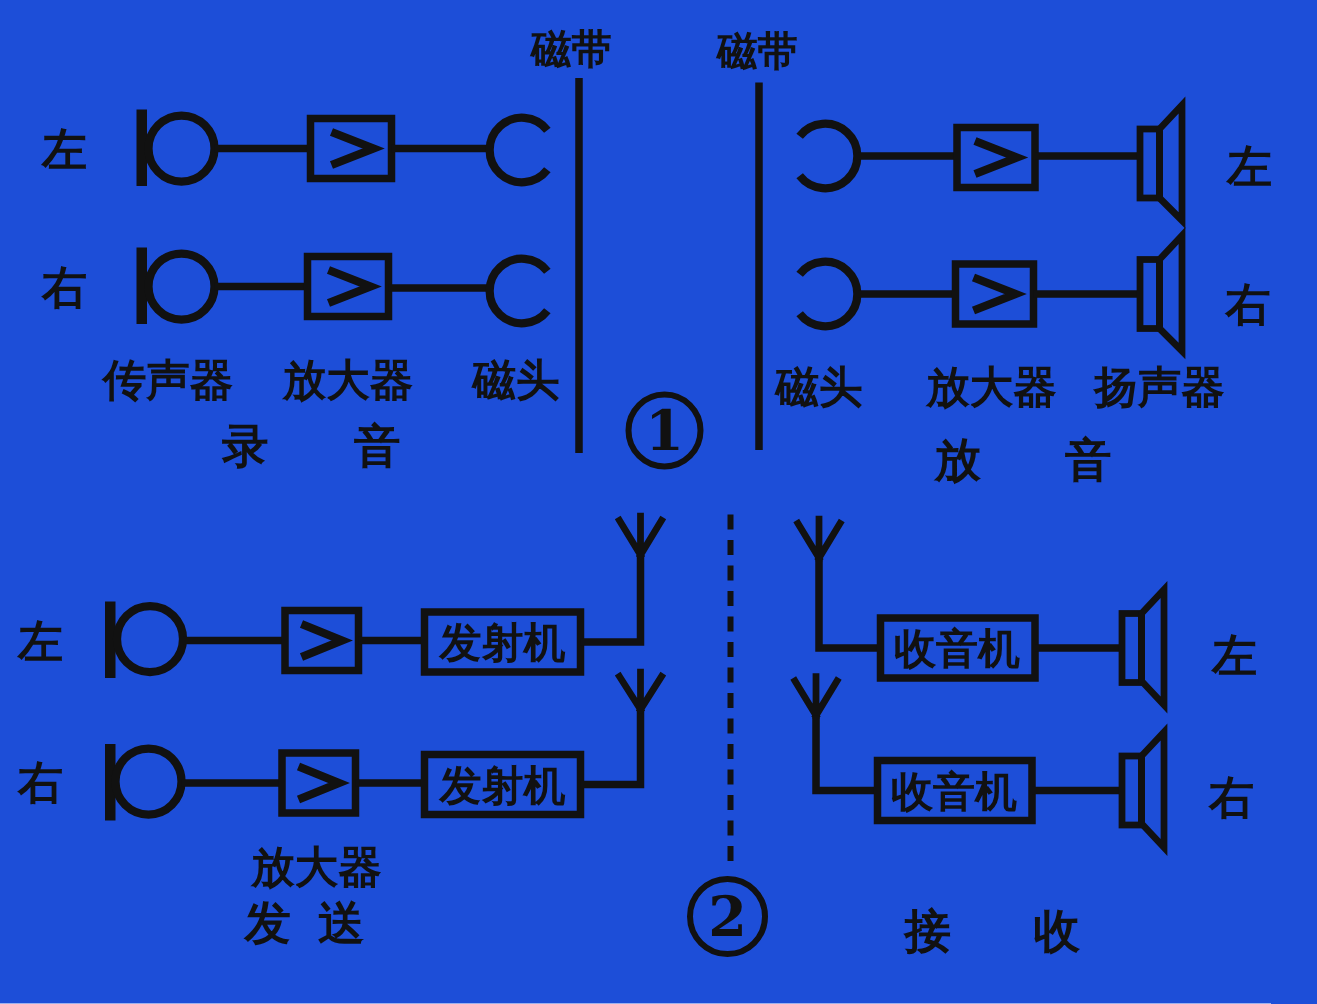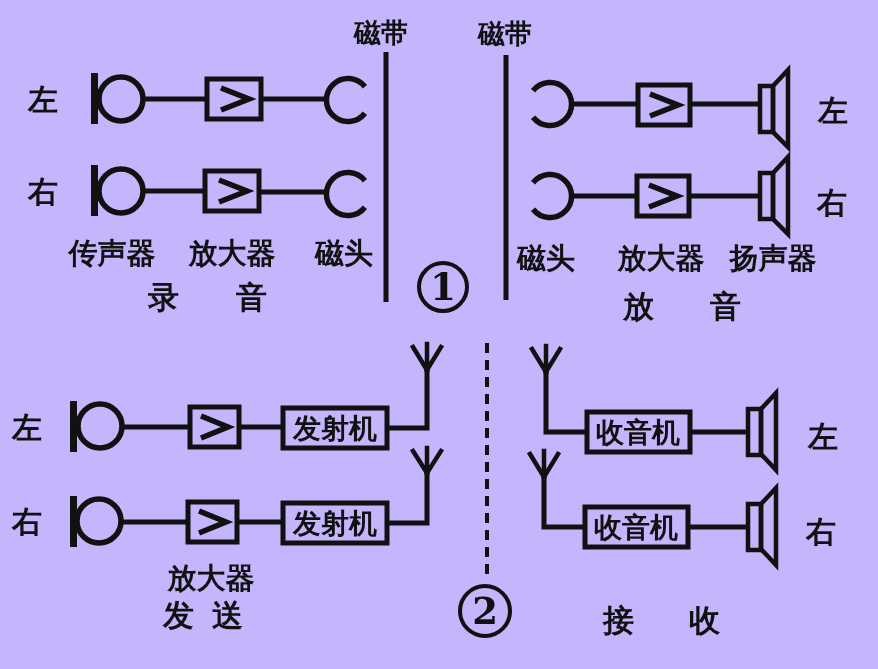--- a/index.html
+++ b/index.html
@@ -1,16 +1,16 @@
 <!DOCTYPE html>
 <html><head>
 <meta charset="utf-8">
 <style>
   html,body{margin:0;padding:0;background:#fff;}
-  .stage{position:relative;width:878px;height:669px;background:#c4b5fd;overflow:hidden;text-align:right;}
+  .stage{position:relative;width:878px;height:669px;background:#1d4ed8;overflow:hidden;text-align:right;}
   svg{display:block;}
   .wire{stroke:#111;stroke-width:5;fill:none;}
   .sym{stroke:#111;stroke-width:5.5;fill:none;}
   .boxln{stroke:#111;stroke-width:5;fill:none;}
   .thin{stroke:#111;stroke-width:4.5;fill:none;stroke-linecap:square;}
   .cjk{font-family:"Liberation Sans",sans-serif;font-weight:bold;fill:#111;}
   .lbl{font-size:29px;}
   .chan{font-size:30px;}
   .tape{font-size:27px;}
   .boxtxt{font-size:28px;}

